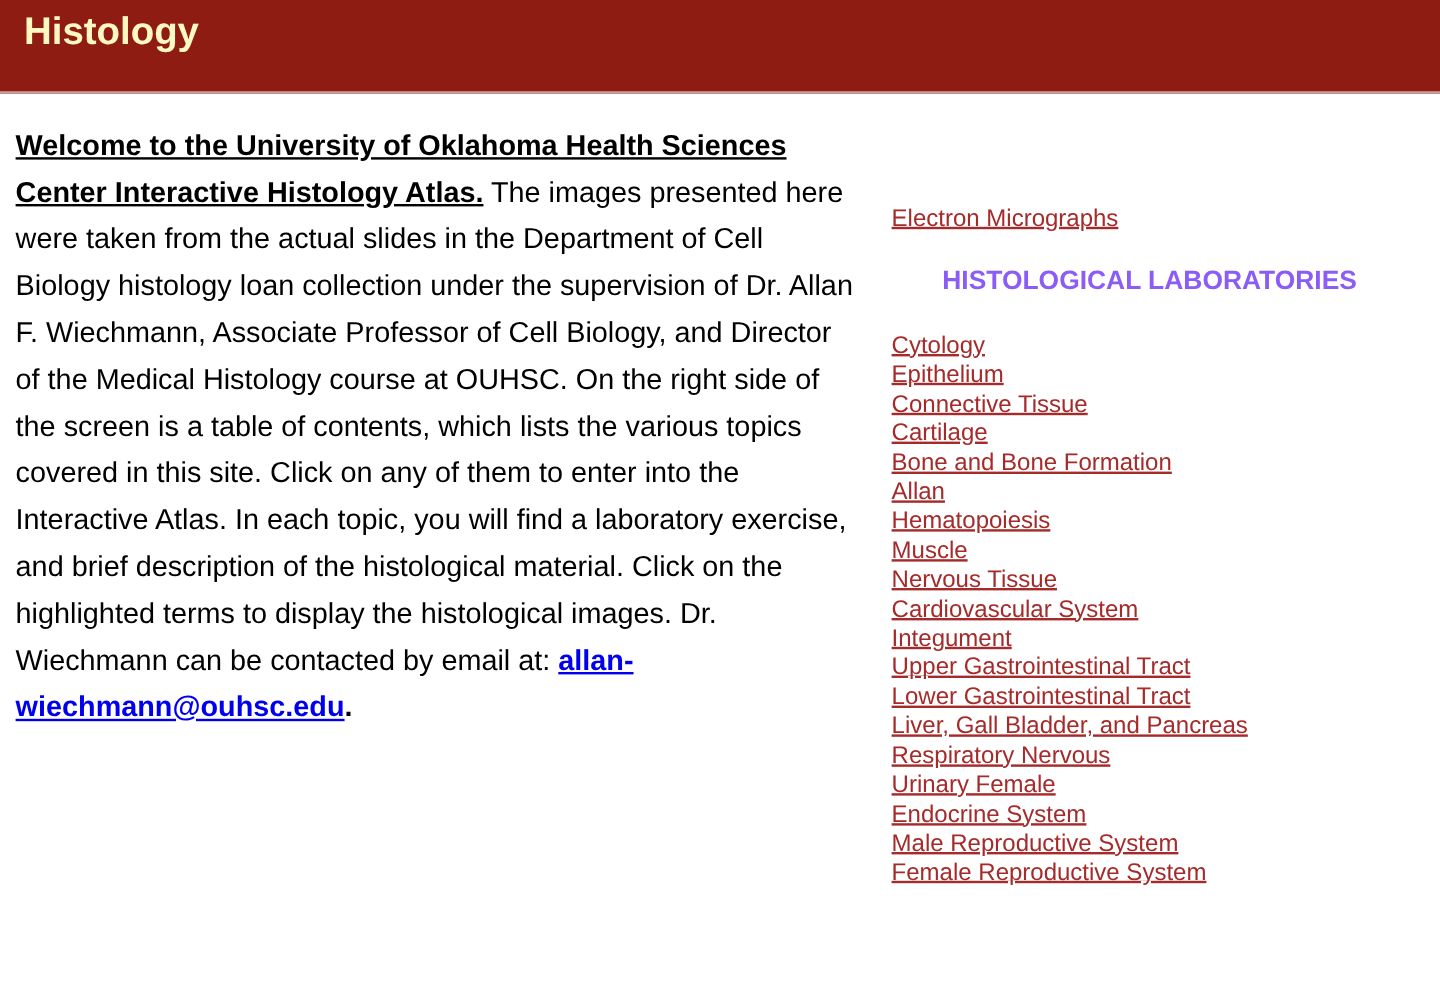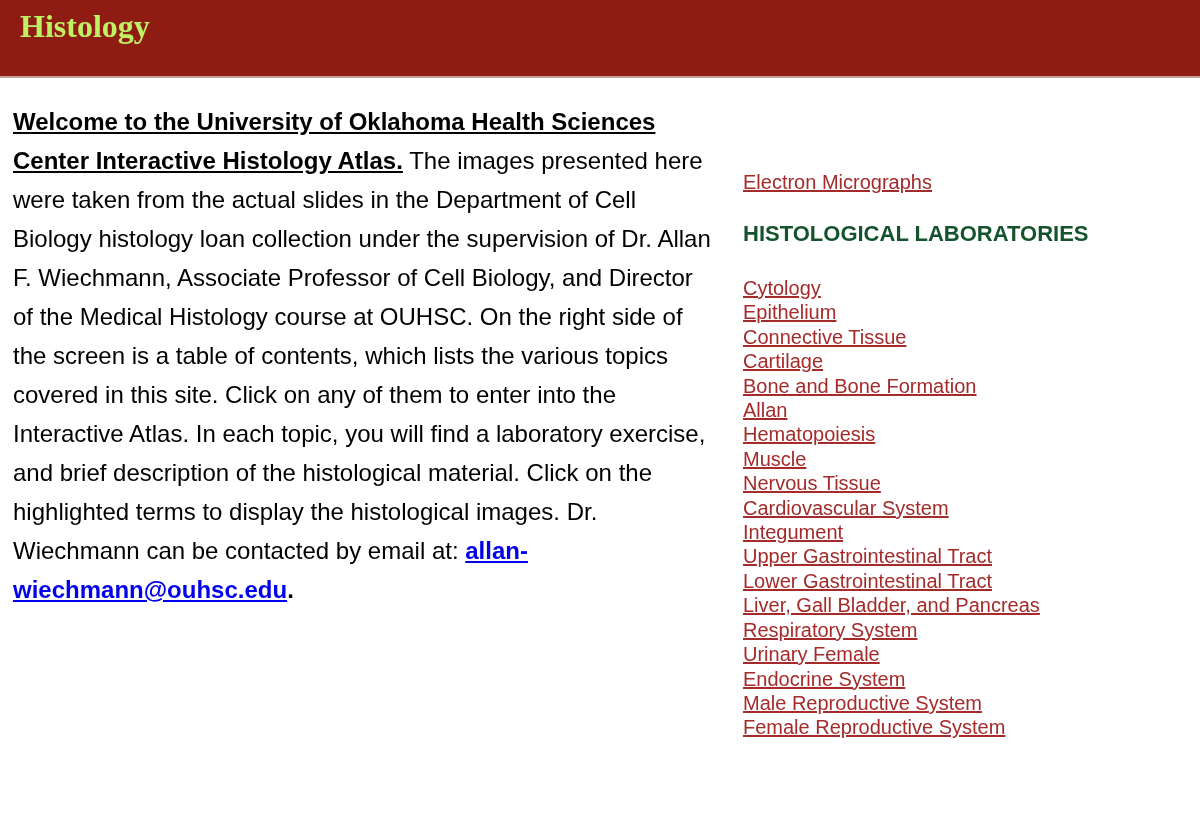--- a/index.html
+++ b/index.html
@@ -20,22 +20,21 @@
     height: 76px;
     background: #8E1C12;
     border-bottom: 2px solid #C4A19B;
   }
   .masthead h1 {
     margin: 0;
     padding: 6px 0 0 20px;
     font-size: 32px;
     line-height: 40px;
     font-weight: bold;
-    color: #bef264;
-    font-family: Liberation Serif, serif;
+    color: #fef9c3;
   }
   .content {
     display: flex;
     align-items: flex-start;
   }
   .intro {
     width: 700px;
     margin: 24px 0 0 13px;
     font-size: 24px;
     line-height: 39px;
@@ -62,21 +61,22 @@
   .toc-top-link {
     display: inline-block;
     font-size: 20px;
     line-height: 23px;
   }
   .toc-heading {
     margin: 27px 0 0 0;
     font-size: 22px;
     line-height: 26px;
     font-weight: bold;
-    color: #14532d;
+    color: #8b5cf6;
+    text-align: center;
   }
   .toc-links {
     margin-top: 29px;
   }
   .toc-links a {
     display: table;           
     font-size: 20px;
     line-height: 24.4px;
   }
 </style>
@@ -107,21 +107,21 @@
         <a>Bone and Bone Formation</a>
         <a>Allan</a>
         <a>Hematopoiesis</a>
         <a>Muscle</a>
         <a>Nervous Tissue</a>
         <a>Cardiovascular System</a>
         <a>Integument</a>
         <a>Upper Gastrointestinal Tract</a>
         <a>Lower Gastrointestinal Tract</a>
         <a>Liver, Gall Bladder, and Pancreas</a>
-        <a>Respiratory System</a>
+        <a>Respiratory Nervous</a>
         <a>Urinary Female</a>
         <a>Endocrine System</a>
         <a>Male Reproductive System</a>
         <a>Female Reproductive System</a>
       </nav>
 
     </aside>
 
   </div>
 

